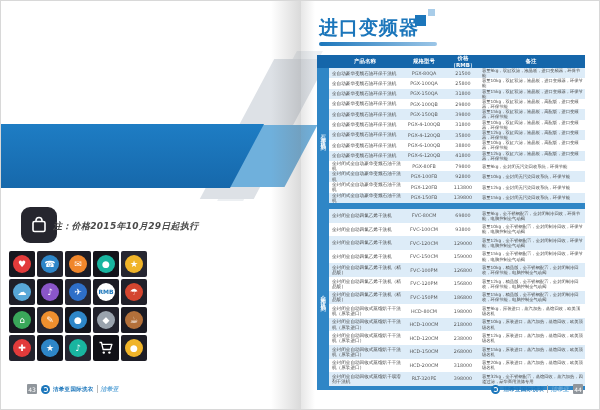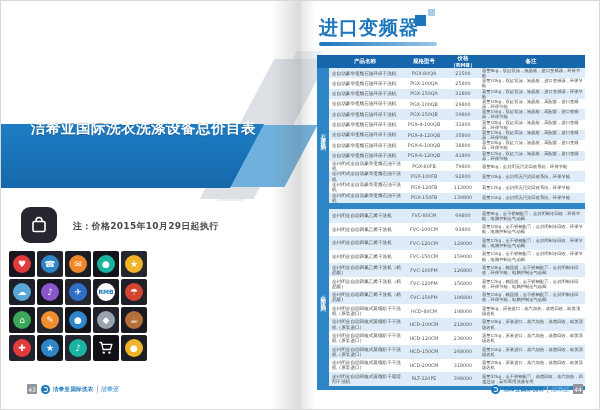--- a/index.html
+++ b/index.html
@@ -20,21 +20,21 @@
   .banner-main{position:absolute;left:-40px;top:123px;width:286px;height:64px;background:linear-gradient(180deg,#1e7dc4,#1668ab);transform:skewX(-28deg);}
   .banner-text{position:absolute;left:30px;top:118px;width:260px;}
   .banner-title{color:#fff;font-weight:bold;font-size:14.5px;letter-spacing:.5px;white-space:nowrap;
     text-shadow:0 1px 1px rgba(30,60,90,.45);}
   .banner-sub{color:#fff;font-weight:bold;font-size:11px;margin-top:6px;letter-spacing:.2px;
     text-shadow:0 1px 1px rgba(30,60,90,.35);}
 
   
   .bag-tile{position:absolute;left:20px;top:206px;width:36px;height:36px;border-radius:9px;background:#26262e;
     display:flex;align-items:center;justify-content:center;}
-  .note-text{position:absolute;left:72px;top:219px;font-size:9px;font-weight:bold;color:#4a4a4a;letter-spacing:.3px;}
+  .note-text{position:absolute;left:52px;top:219px;font-size:9px;font-weight:bold;color:#4a4a4a;letter-spacing:.3px;font-style:italic;}
 
   
   .collage{position:absolute;left:8px;top:250px;width:142px;display:grid;
     grid-template-columns:repeat(5,26px);grid-auto-rows:26px;gap:2px;}
   .tile{display:flex;align-items:center;justify-content:center;border-radius:2px;}
   .tile .circ{width:18px;height:18px;border-radius:50%;display:flex;align-items:center;justify-content:center;
     color:#fff;font-size:9px;line-height:1;}
   .tile .circ.badge{font-size:6px;font-weight:bold;}
 
   
@@ -88,21 +88,20 @@
 <body>
 
 <div class="spread">
 
   <div>
     <div class="gray-slash-2"></div>
     <div class="gray-slash-1"></div>
     <div class="banner-light"></div>
     <div class="banner-main"></div>
     <div class="banner-text">
-      <div class="banner-title">洁希亚国际洗衣洗涤设备总价目表</div>
     </div>
 
     <div class="bag-tile">
       <svg width="20" height="20" viewBox="0 0 20 20">
         <rect x="4" y="6.5" width="12" height="10" rx="1.6" fill="none" stroke="#fff" stroke-width="1.6"></rect>
         <path d="M7 7 v-1.5 a3 3 0 0 1 6 0 V7" fill="none" stroke="#fff" stroke-width="1.6"></path>
       </svg>
     </div>
     <div class="note-text">注：价格2015年10月29日起执行</div>
 

